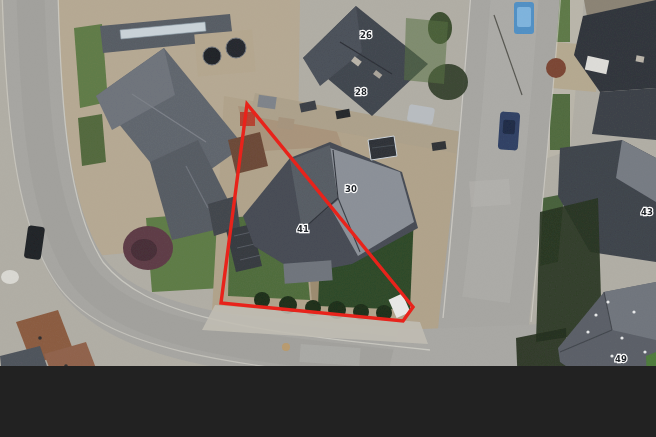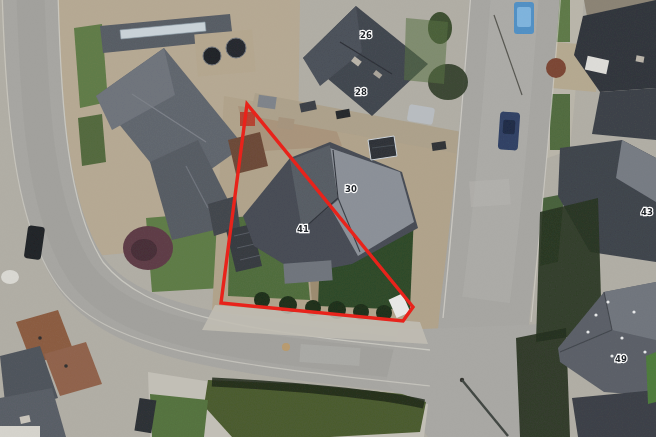--- a/index.html
+++ b/index.html
@@ -1,16 +1,16 @@
 <!DOCTYPE html>
 <html><head>
 <meta charset="utf-8">
 <style>
   html,body{margin:0;padding:0;background:#222;}
-  .stage{position:relative;width:656px;height:437px;overflow:hidden;background:#aeaba2;}
+  .stage{position:relative;width:656px;height:366px;overflow:hidden;background:#aeaba2;}
   .stage svg{display:block;width:656px;height:437px;}
   text.hnum{
     font-family:"DejaVu Sans", sans-serif;
     font-size:8.5px;font-weight:bold;fill:#1f2328;
     stroke:#ffffff;stroke-width:2.4px;paint-order:stroke;
     text-anchor:middle;letter-spacing:0;
   }
 </style>
 </head>
 <body>

